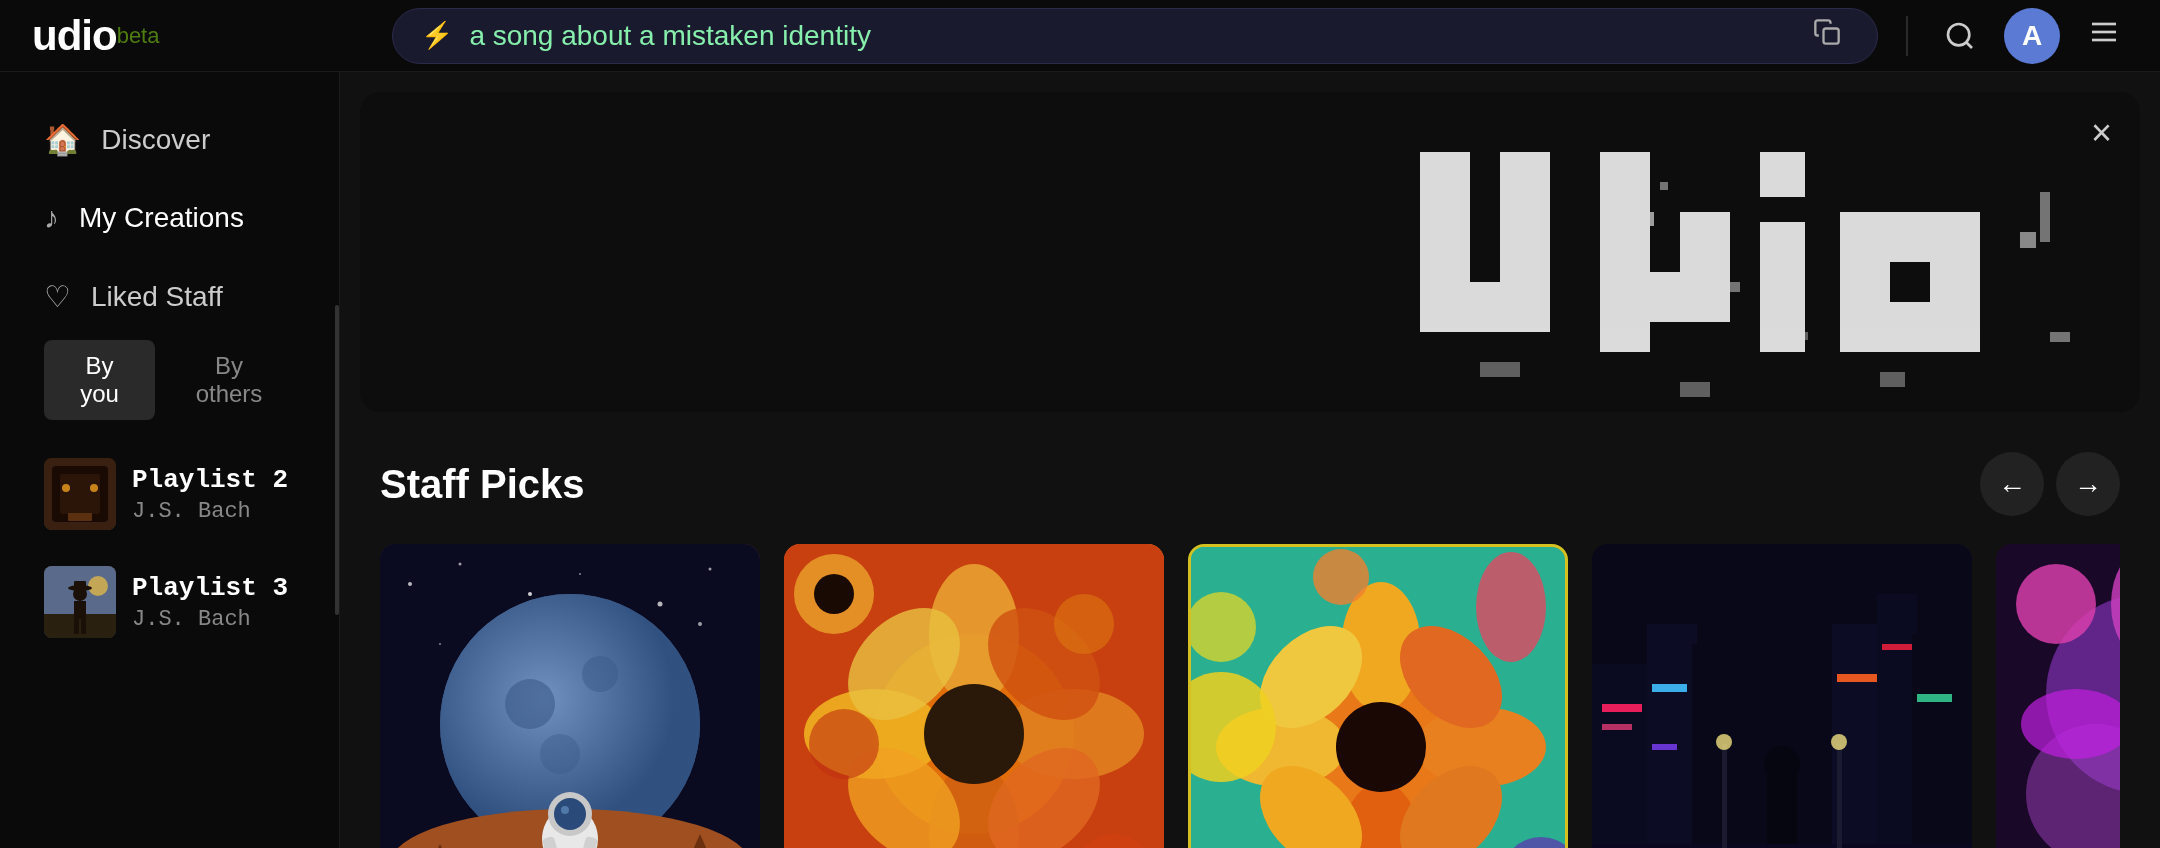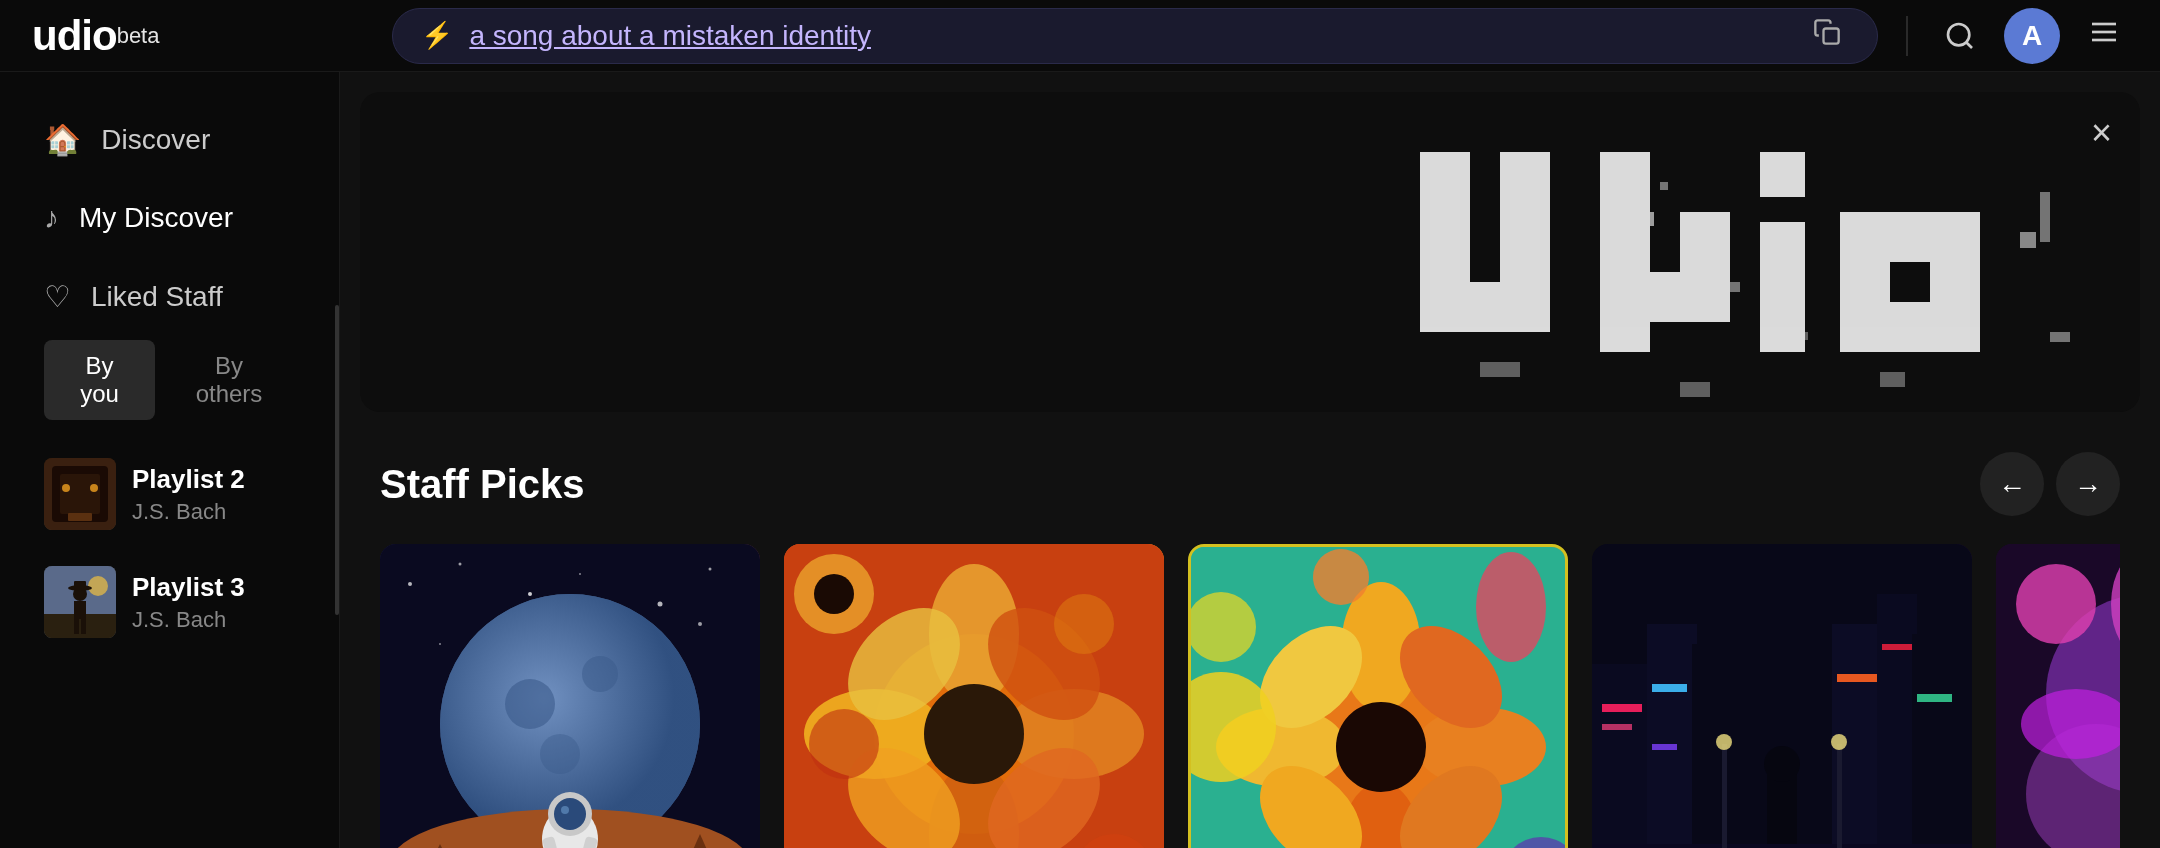--- a/index.html
+++ b/index.html
@@ -32,21 +32,21 @@
       flex-shrink: 0;
     }
     .logo-text {
       font-size: 42px;
       font-weight: 700;
       color: #fff;
       letter-spacing: -1px;
     }
     .logo-beta {
       font-size: 22px;
-      color: #e5e5e5;
+      color: #4d7c0f;
       font-weight: 400;
     }
     .search-bar {
       flex: 1;
       background: #1a1a2e;
       border: 1px solid #2a2a4a;
       border-radius: 40px;
       display: flex;
       align-items: center;
       padding: 0 28px;
@@ -54,24 +54,23 @@
       gap: 16px;
     }
     .lightning-icon {
       font-size: 26px;
       color: #888;
     }
     .search-input {
       background: transparent;
       border: none;
       outline: none;
-      color: #c4b5fd;
+      color: #86efac;
       font-size: 28px;
       flex: 1;
-      text-decoration: underline;
     }
     .clipboard-btn {
       background: transparent;
       border: none;
       cursor: pointer;
       color: #aaa;
       font-size: 28px;
       padding: 8px;
     }
     .create-btn {
@@ -214,21 +213,21 @@
       display: flex;
       align-items: center;
       justify-content: center;
     }
     .playlist-thumb-3 {
       background: linear-gradient(135deg, #4a6a8a, #2a3a5a);
       display: flex;
       align-items: center;
       justify-content: center;
     }
-    .playlist-info { flex: 1; }
+    .playlist-info { flex: 1; font-family: Liberation Mono, monospace; }
     .playlist-name {
       font-size: 26px;
       font-weight: 600;
       color: #fff;
     }
     .playlist-author {
       font-size: 22px;
       color: #888;
       margin-top: 4px;
     }
@@ -407,21 +406,21 @@
 
   <div class="sidebar" style="position:relative;">
 
     <a class="nav-item">
       <span class="nav-icon">🏠</span>
       <span>Discover</span>
     </a>
 
     <a class="nav-item active">
       <span class="nav-icon" style="color:#aaa;">♪</span>
-      <span>My Discover</span>
+      <span>My Creations</span>
     </a>
 
     <a class="nav-item">
       <span class="nav-icon" style="color:#aaa;">♡</span>
       <span>Liked Staff</span>
     </a>
 
 
     <div class="playlist-tabs">
       <button class="playlist-tab active">By you</button>

